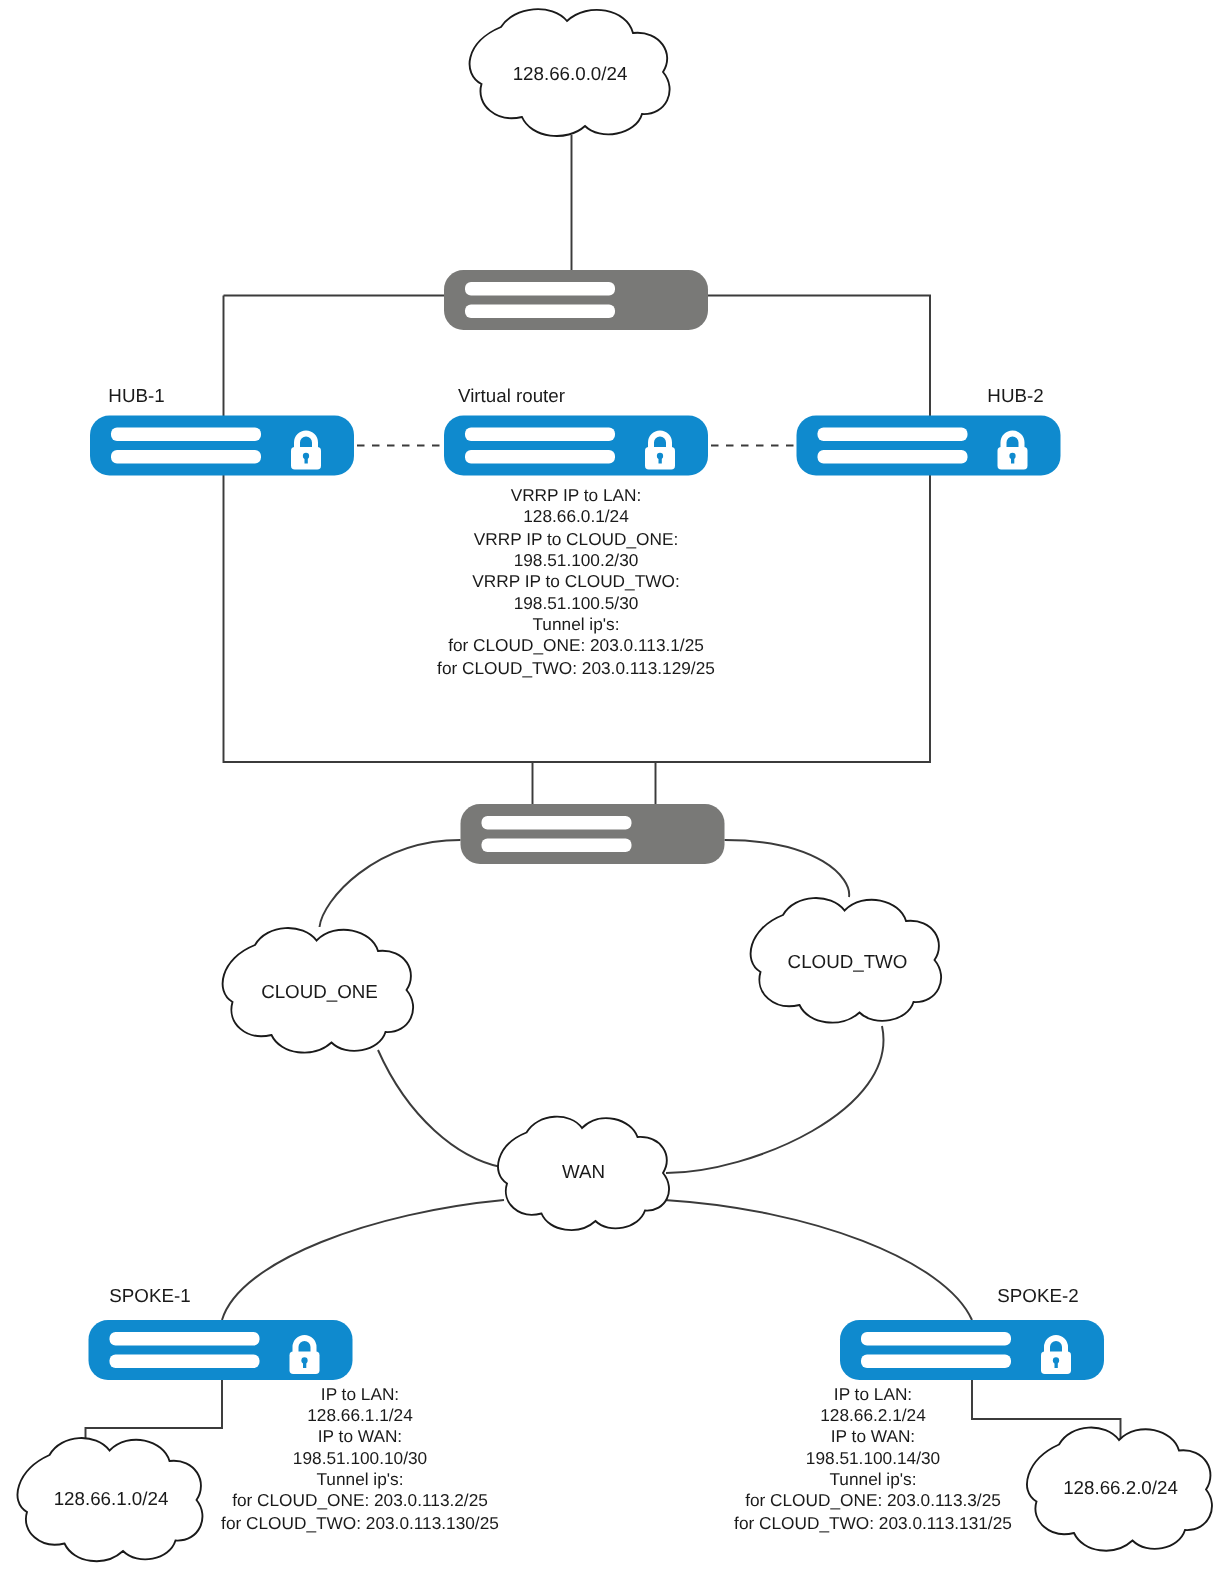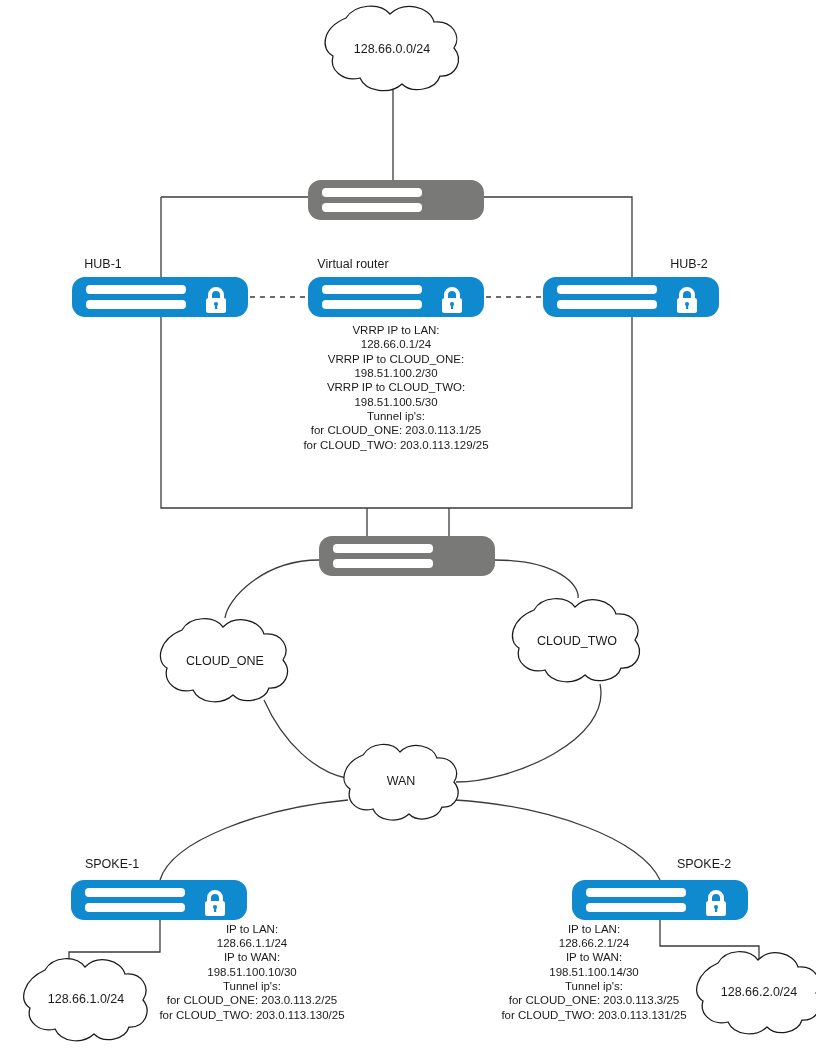--- a/index.html
+++ b/index.html
@@ -10,21 +10,21 @@
   body {
     width: 816px;
     height: 1056px;
     position: relative;
     font-family: "Liberation Sans", sans-serif;
     color: #1a1a1a;
     overflow: hidden;
   }
   #diagram-root {
     position: absolute;
-    left: 12px;
+    left: 0;
     top: 0;
     width: 748px;
     height: 1056px;
   }
   svg.canvas {
     position: absolute;
     left: 0;
     top: 0;
     width: 816px;
     height: 1056px;

